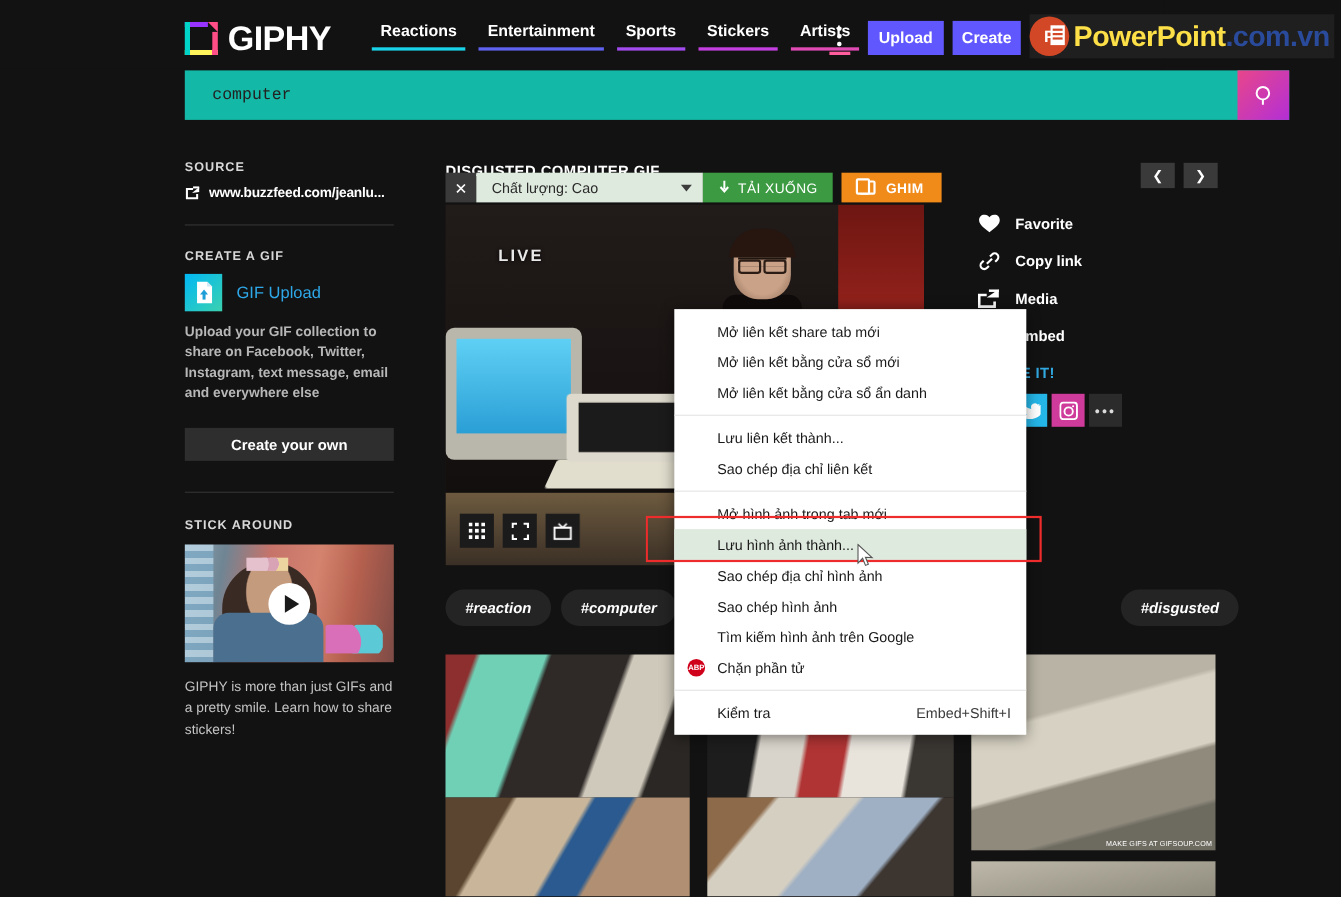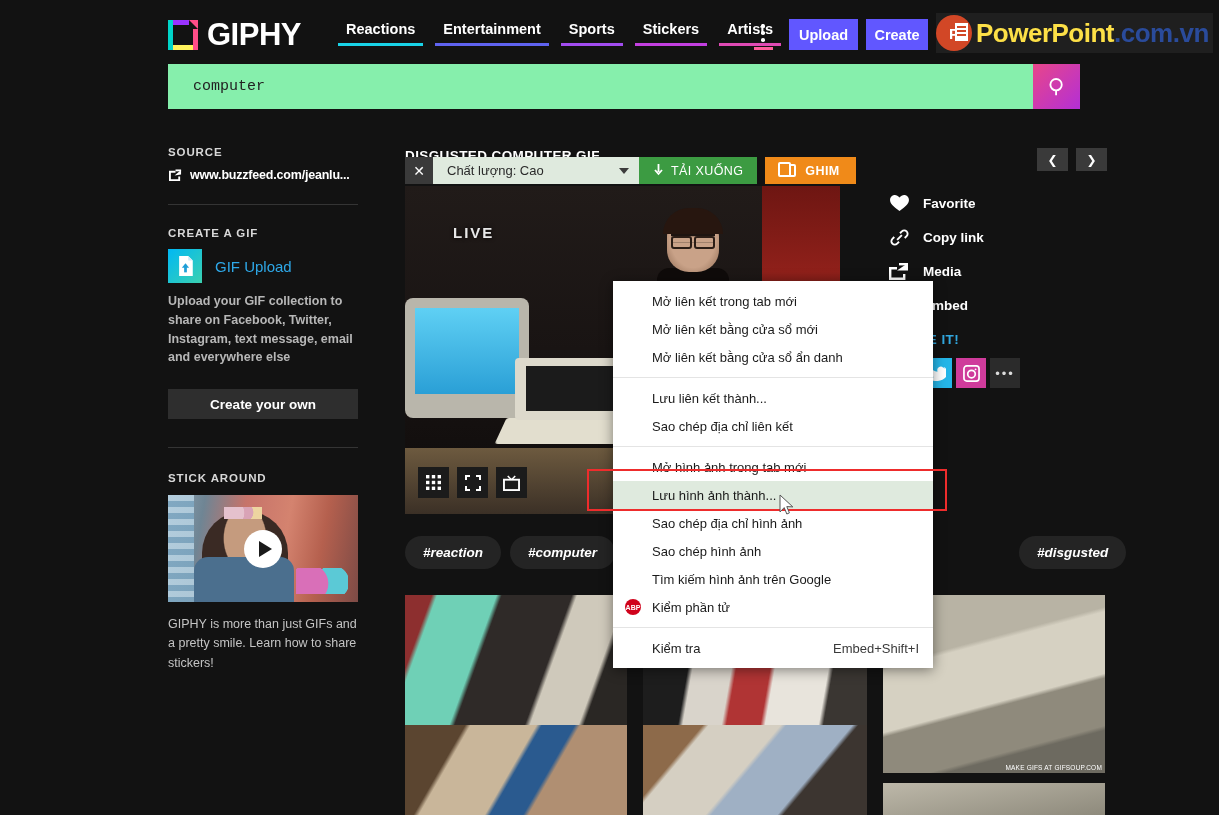--- a/index.html
+++ b/index.html
@@ -103,22 +103,22 @@
   .ppt-circle .doc:after{
     content:''; position:absolute; left:2px; top:7px; width:9px; height:2px; background:#d24726;
     box-shadow: 0 4px 0 0 #d24726;
   }
   .ppt-text { font-size: 26px; font-weight: 800; letter-spacing:-0.5px; line-height:1; }
   .ppt-text .o { color: #fde047; }
   .ppt-text .b { color: #2a4b9b; }
 
   
   .searchbar {
-    position: absolute; left: 168px; top: 64px; width: 912px; height: 45px;
-    background: #86efac; display: flex; align-items: center; gap: 32px;
+    position: absolute; left: 168px; top: 64px; width: 1004px; height: 45px;
+    background: #14b8a6; display: flex; align-items: center; gap: 32px;
   }
   .search-input {
     flex: 1; height: 100%; border: none; outline: none; background: transparent;
     padding-left: 25px; font-size: 15px; color: #222;
     font-family: "Liberation Mono", monospace;
   }
   .search-go {
     width: 47px; height: 45px; flex: 0 0 auto; cursor: pointer;
     background: linear-gradient(135deg,#e8468a,#b32fd6);
     display:flex; align-items:center; justify-content:center;
@@ -651,35 +651,35 @@
     </div>
     <div class="gcell" style="left:0;top:130px;width:222px;height:90px;background:linear-gradient(120deg,#5b4530 0 22%,#c9b69a 24% 48%,#2a5a8f 50% 62%,#b08f72 64% 100%);">
     </div>
     <div class="gcell" style="left:238px;top:130px;width:224px;height:90px;background:linear-gradient(130deg,#8d6a4a 0 20%,#d5cfc2 22% 46%,#9fb0c4 48% 70%,#3c3530 72% 100%);">
     </div>
     <div class="gcell" style="left:478px;top:188px;width:222px;height:32px;background:linear-gradient(170deg,#bdb8a9,#8e8a7c);">
     </div>
   </div>
 
   <div class="ctx">
-    <div class="ctx-item">Mở liên kết trong tab mới</div>
+    <div class="ctx-item">Mở liên kết share tab mới</div>
     <div class="ctx-item">Mở liên kết bằng cửa sổ mới</div>
     <div class="ctx-item">Mở liên kết bằng cửa sổ ẩn danh</div>
     <div class="ctx-sep"></div>
     <div class="ctx-item">Lưu liên kết thành...</div>
     <div class="ctx-item">Sao chép địa chỉ liên kết</div>
     <div class="ctx-sep"></div>
     <div class="ctx-item">Mở hình ảnh trong tab mới</div>
     <div class="ctx-item hl">Lưu hình ảnh thành...</div>
     <div class="ctx-item">Sao chép địa chỉ hình ảnh</div>
     <div class="ctx-item">Sao chép hình ảnh</div>
     <div class="ctx-item">Tìm kiếm hình ảnh trên Google</div>
     <div class="ctx-item">
       <span class="abp">ABP</span>
-      <span>Kiểm phần tử</span>
+      <span>Chặn phần tử</span>
     </div>
     <div class="ctx-sep"></div>
     <div class="ctx-item">
       <span>Kiểm tra</span>
       <span class="sc">Embed+Shift+I</span>
     </div>
   </div>
 
   <div class="ctx-hl-box"></div>
 

